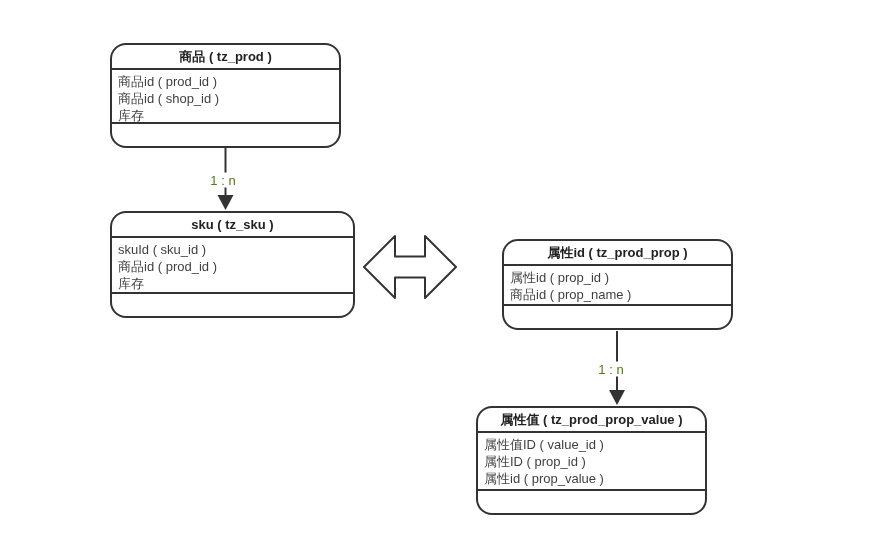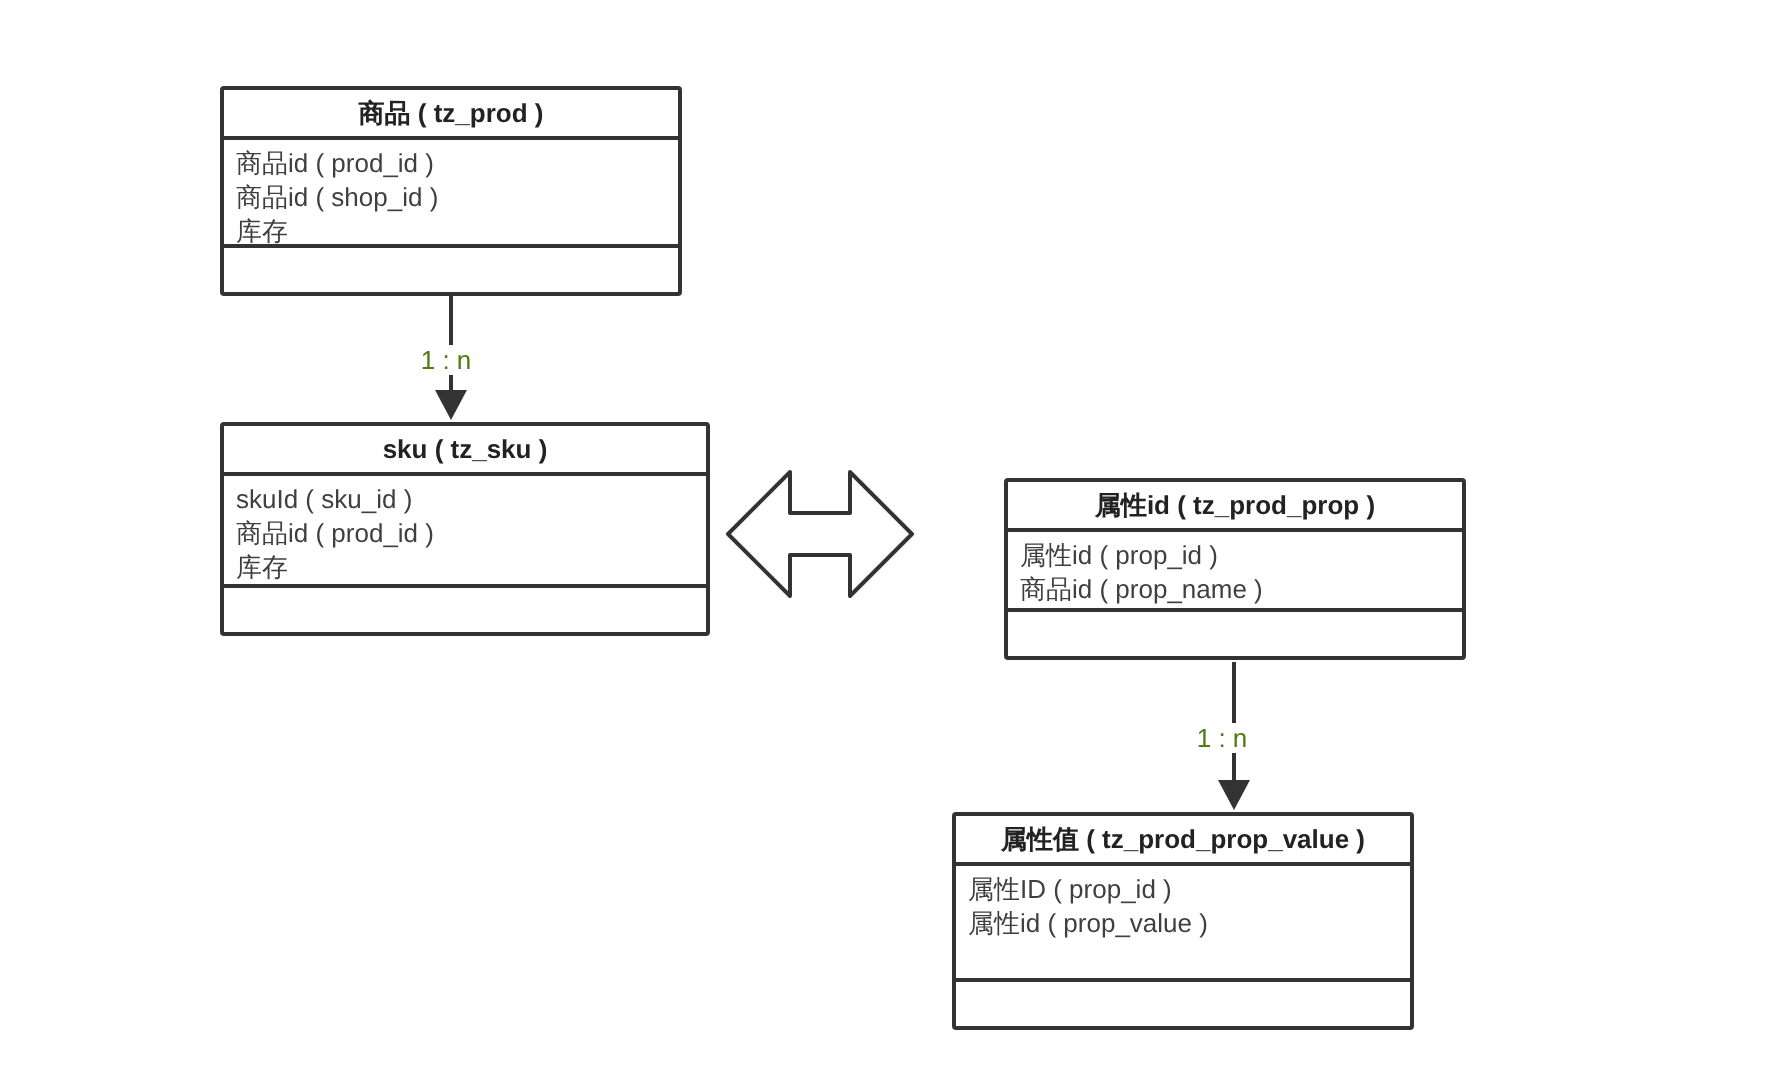--- a/index.html
+++ b/index.html
@@ -15,21 +15,21 @@
     position: absolute;
     left: 0; top: 0;
     width: 884px; height: 539px;
   }
   .entity {
     position: absolute;
     display: flex;
     flex-direction: column;
     background: #ffffff;
     border: 2px solid #333333;
-    border-radius: 2px;
+    border-radius: 16px;
     box-sizing: border-box;
   }
   .entity-title {
     text-align: center;
     font-weight: bold;
     font-size: 13px;
     line-height: 16px;
     padding: 4px 2px 3px 2px;
     color: #222222;
     border-bottom: 2px solid #333333;
@@ -111,20 +111,21 @@
     <div class="entity-fields">
       <div class="field">属性id ( prop_id )</div>
       <div class="field">商品id ( prop_name )</div>
     </div>
     <div class="entity-footer"></div>
   </div>
 
   <div class="entity e3">
     <div class="entity-title">属性值 ( tz_prod_prop_value )</div>
     <div class="entity-fields">
+      <div class="field">属性值ID ( value_id )</div>
       <div class="field">属性ID ( prop_id )</div>
       <div class="field">属性id ( prop_value )</div>
     </div>
     <div class="entity-footer"></div>
   </div>
 
   <div class="rel-label l0">1 : n</div>
   <div class="rel-label l1">1 : n</div>
 
 </div>

